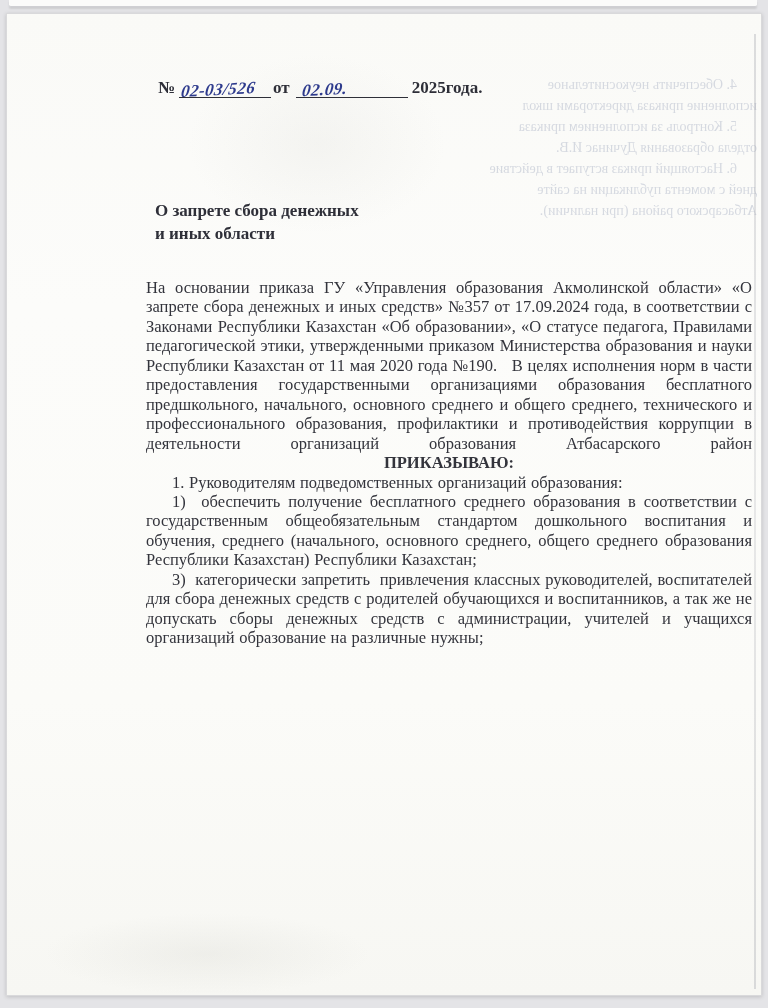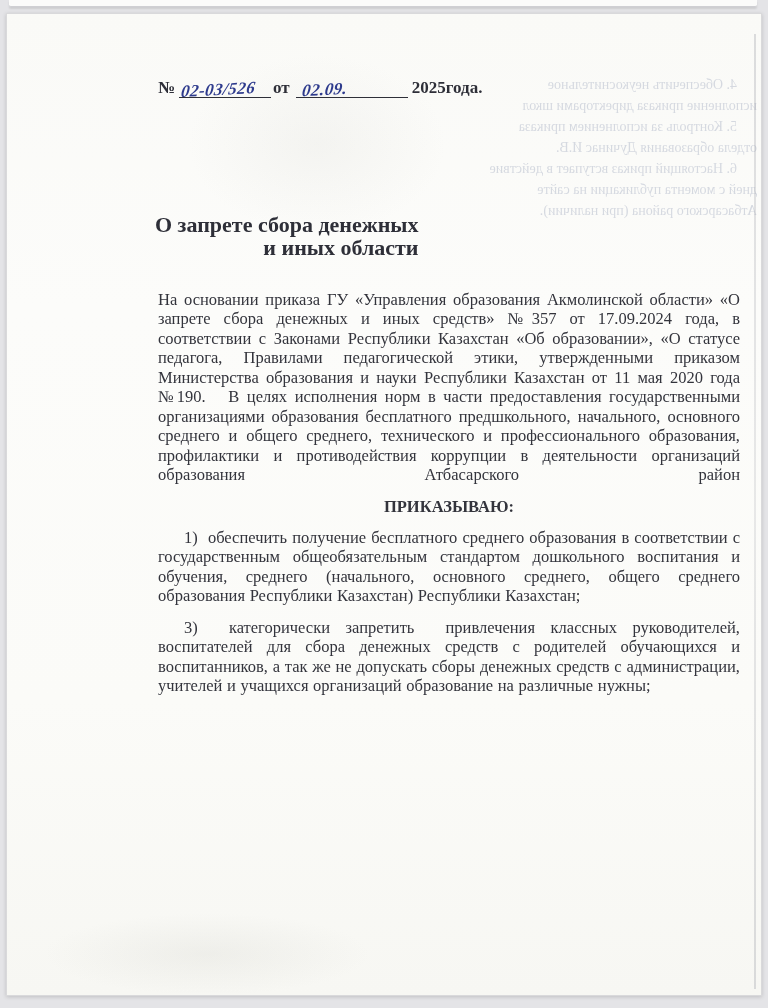--- a/index.html
+++ b/index.html
@@ -66,32 +66,31 @@
     position: absolute; left: 2px; bottom: -3px;
     font-style: italic; font-weight: bold;
     font-size: 17px; letter-spacing: .5px;
     color: #2e3b8d;
     transform: rotate(-3deg) skewX(-10deg);
     white-space: nowrap;
   }
   .hand2 { left: 6px; }
   
   .title {
-    position: absolute; left: 148px; top: 199px;
-    font-weight: bold; font-size: 22px; line-height: 23px;
+    position: absolute; left: 148px; top: 185px;
+    font-weight: bold; font-size: 17px; line-height: 23px;
     color: #2e2f38;
-    text-align: right;
   }
   
   .body {
     position: absolute; left: 139px; top: 264px; width: 606px;
     font-size: 16.5px; line-height: 19.45px; color: #33343c;
     text-align: justify; word-spacing: .5px;
   }
-  .body p { margin: 12px; }
+  .body p { margin: 0; }
   .body p.flush-last { text-align-last: justify; }
   .body p.ind { text-indent: 26px; }
   .body p.bold-line { font-weight: bold; text-align: center; }
 </style>
 </head>
 <body>
 
 <div class="scene">
 
   <div class="prev-page"></div>
@@ -118,18 +117,19 @@
     </div>
 
     <div class="title">
       <div>О запрете сбора денежных</div>
       <div>и иных области</div>
     </div>
 
     <div class="body">
       <p class="flush-last">На основании приказа ГУ «Управления образования Акмолинской области» «О запрете сбора денежных и иных средств» №357 от 17.09.2024 года, в соответствии с Законами Республики Казахстан «Об образовании», «О статусе педагога, Правилами педагогической этики, утвержденными приказом Министерства образования и науки Республики Казахстан от 11 мая 2020 года №190.&nbsp;&nbsp; В целях исполнения норм в части предоставления государственными организациями образования бесплатного предшкольного, начального, основного среднего и общего среднего, технического и профессионального образования, профилактики и противодействия коррупции в деятельности организаций образования Атбасарского район</p>
       <p class="bold-line">ПРИКАЗЫВАЮ:</p>
+      <p class="ind">1.&nbsp;Руководителям подведомственных организаций образования:</p>
       <p class="ind">1)&nbsp; обеспечить получение бесплатного среднего образования в соответствии с государственным общеобязательным стандартом дошкольного воспитания и обучения, среднего (начального, основного среднего, общего среднего образования Республики Казахстан) Республики Казахстан;</p>
       <p class="ind">3)&nbsp; категорически запретить &nbsp;привлечения классных руководителей, воспитателей для сбора денежных средств с родителей обучающихся и воспитанников, а так же не допускать сборы денежных средств с администрации, учителей и учащихся организаций образование на различные нужны;</p>
     </div>
 
   </div>
 </div>
 
 </body></html>

